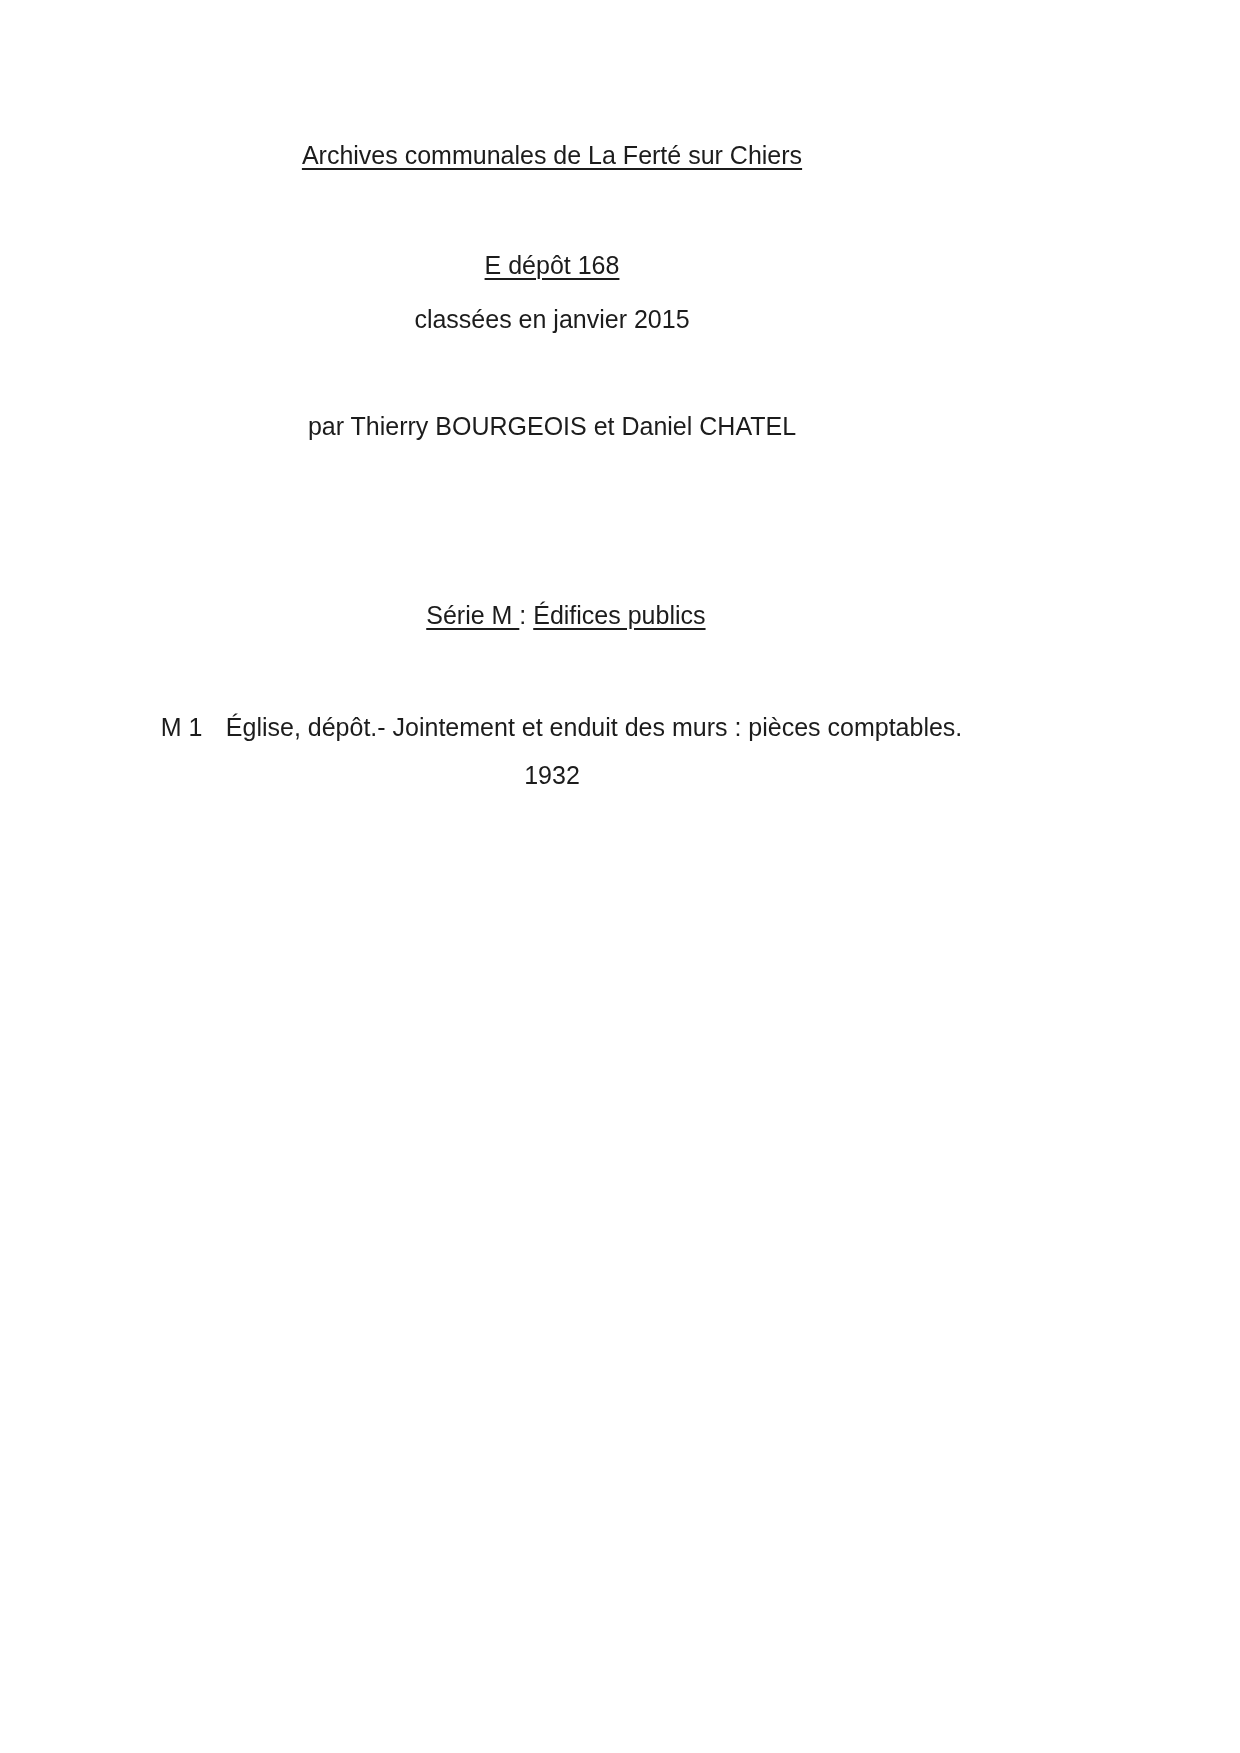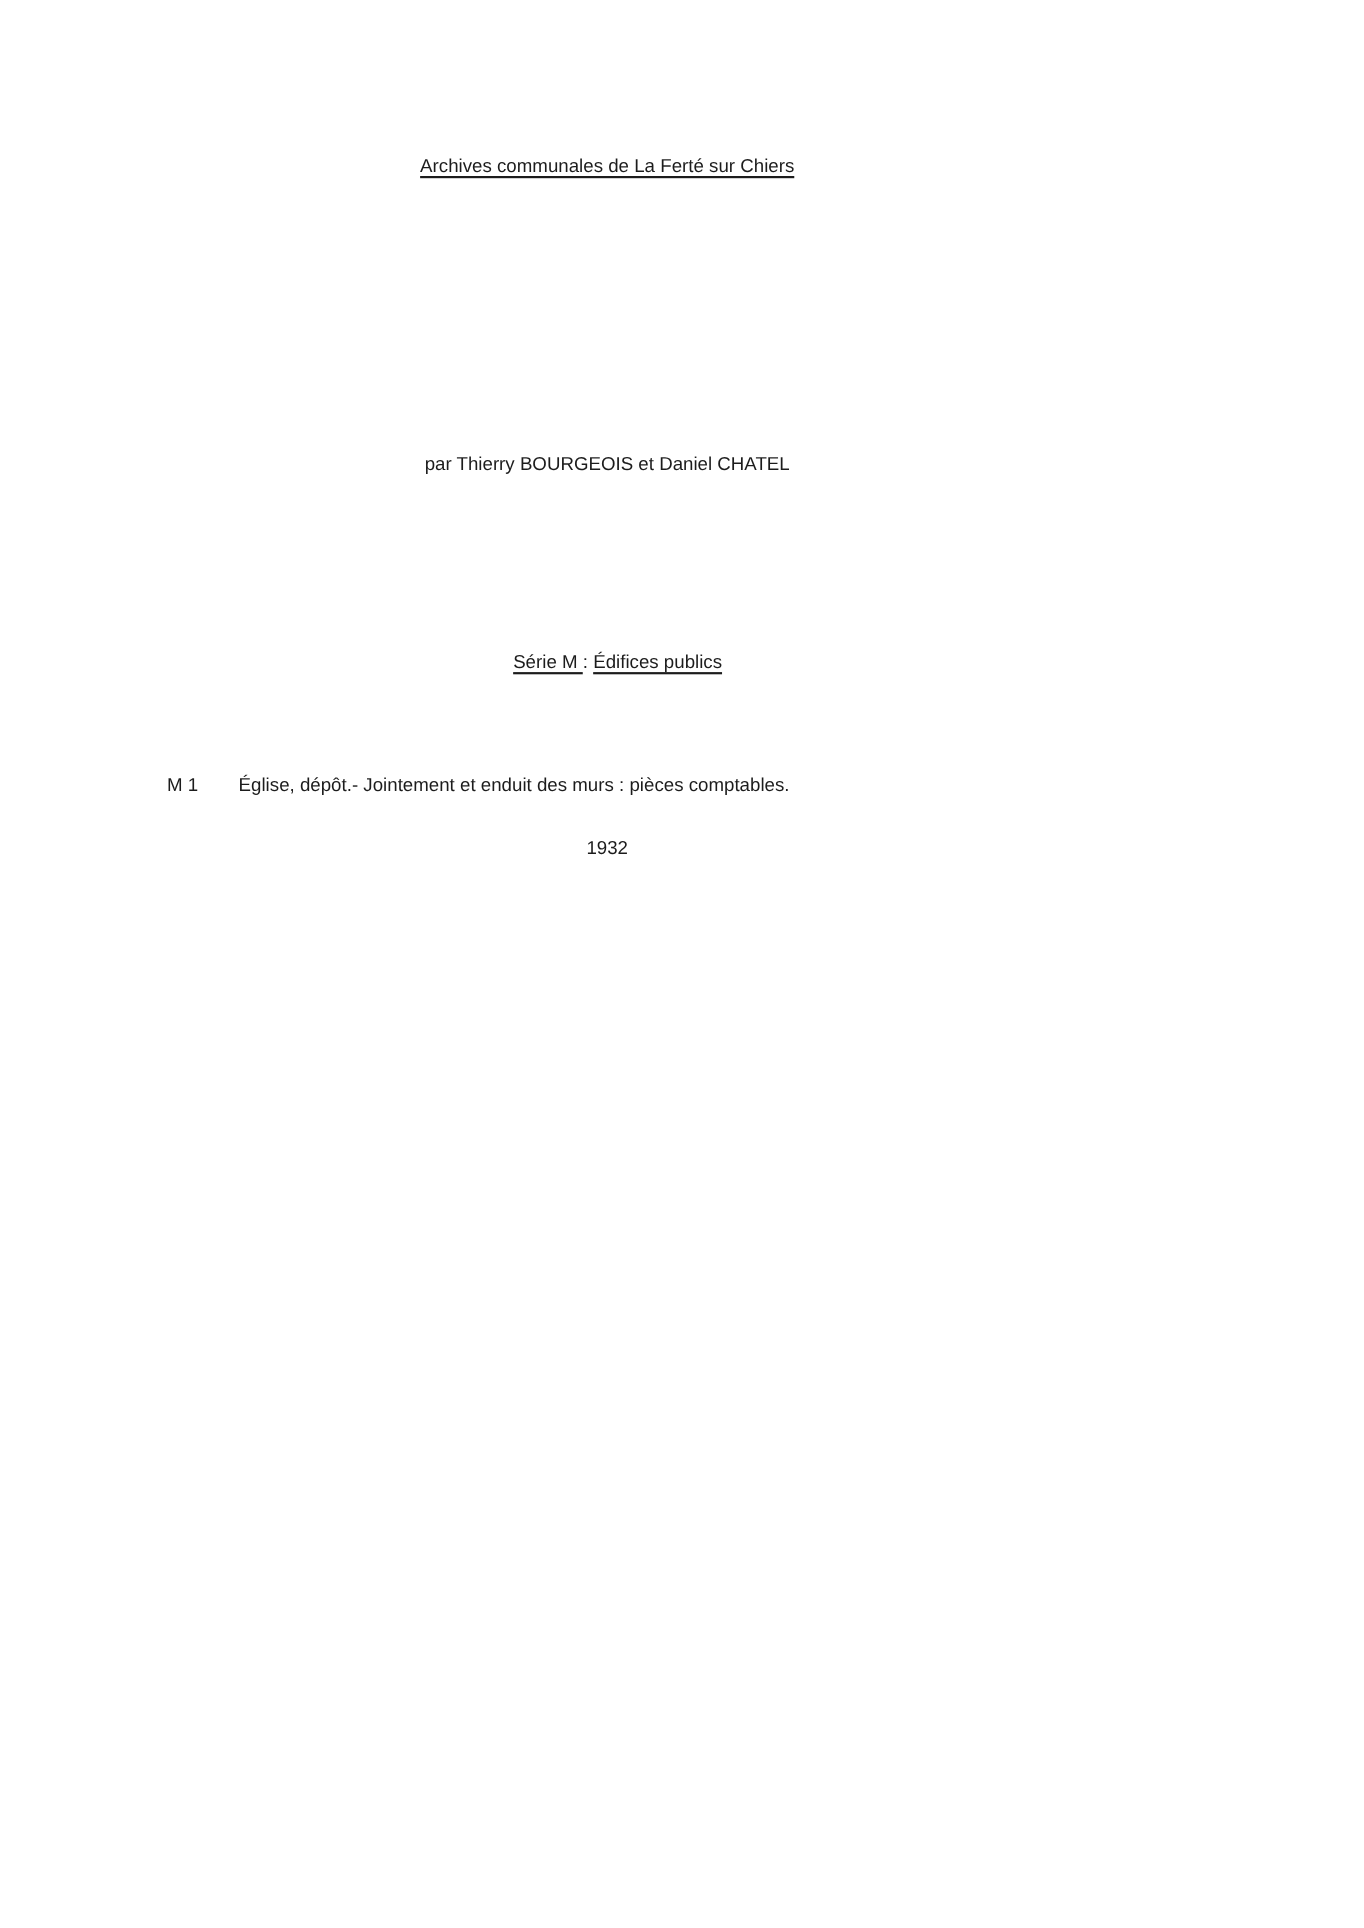--- a/index.html
+++ b/index.html
@@ -7,21 +7,21 @@
     padding: 0;
     background: #ffffff;
   }
   .page {
     position: relative;
     width: 1104px;
     height: 1753px;
     background: #ffffff;
     font-family: "Liberation Sans", sans-serif;
     color: #1c1c1c;
-    font-size: 17px;
+    font-size: 25px;
     overflow: hidden;
   }
   .line {
     position: absolute;
     left: 0;
     width: 100%;
     text-align: center;
     white-space: pre;
   }
   .underline {
@@ -47,21 +47,23 @@
   }
   .date-line    { top: 738px; margin-top: 23px; }
 </style>
 </head>
 <body>
 
 <div class="page">
 
   <div class="line title-line underline">Archives communales de La Ferté sur Chiers</div>
 
+  <div class="line cote-line underline">E dépôt 168</div>
 
+  <div class="line classed-line">classées en janvier 2015</div>
 
   <div class="line author-line">par Thierry BOURGEOIS et Daniel CHATEL</div>
 
   <div class="line serie-line">
     <span class="underline">Série M&nbsp;</span><span>: </span><span class="underline">Édifices publics</span>
   </div>
 
   <div class="entry-row">
     <span class="entry-cote">M 1</span><span>Église, dépôt.- Jointement et enduit des murs : pièces comptables.</span>
   </div>

